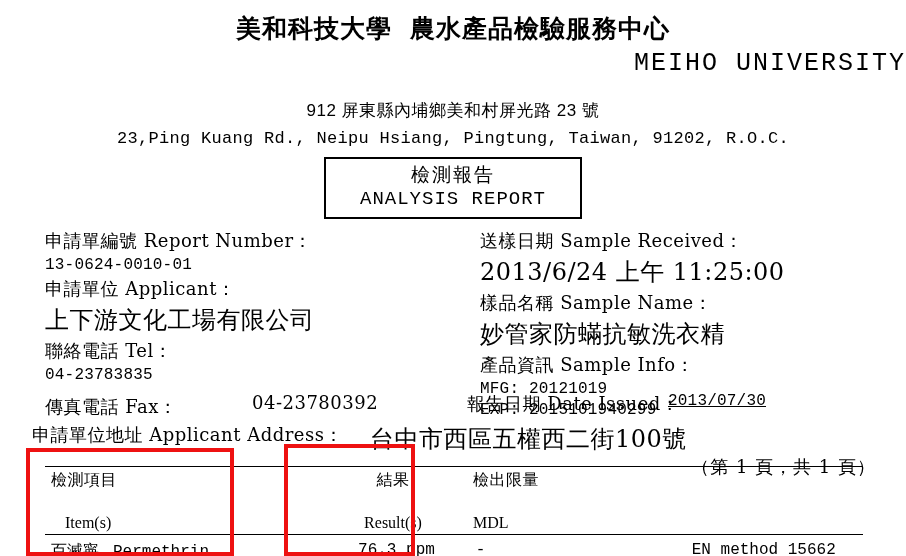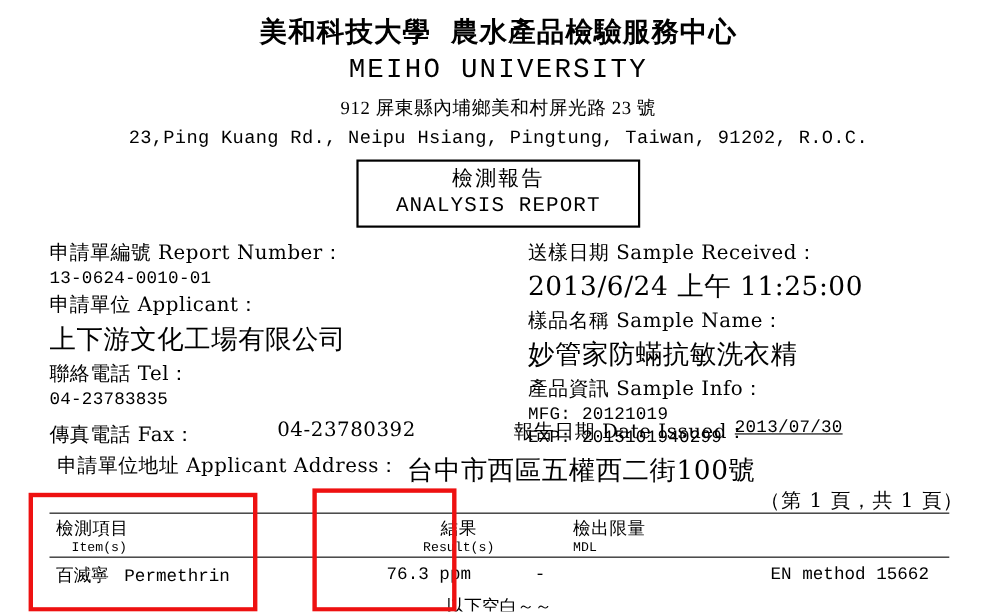--- a/index.html
+++ b/index.html
@@ -36,25 +36,26 @@
   .org-cn .gap {
     display: inline-block;
     width: 18px;
   }
   .org-en {
     font-family: "Liberation Mono", monospace;
     font-size: 25px;
     letter-spacing: 2px;
     margin-top: 6px;
     line-height: 1.15;
+    text-align: right;
   }
   .addr-cn {
-    font-family: Liberation Serif, serif;
+    font-family: Liberation Sans, sans-serif;
     font-size: 17px;
-    margin-top: 8px;
+    margin-top: 20px;
     letter-spacing: 0.5px;
   }
   .addr-en {
     font-family: "Liberation Mono", monospace;
     font-size: 17px;
     margin-top: 7px;
     letter-spacing: 0.3px;
   }
 
   
@@ -111,21 +112,21 @@
     font-family: "DejaVu Serif", serif;
     font-size: 24px;
     letter-spacing: 0.5px;
     white-space: nowrap;
   }
   .row { margin-bottom: 3px; }
   .row-gap { height: 8px; }
 
   .fullrow {
     position: absolute;
-    left: 52px;
+    left: 32px;
     white-space: nowrap;
   }
 
   .pageno {
     position: absolute;
     right: 30px;
     font-family: "DejaVu Serif", serif;
     font-size: 18px;
     letter-spacing: 1px;
     text-align: right;
@@ -138,35 +139,35 @@
     top: 452px;
     width: 818px;
   }
   .rule {
     border-top: 1px solid #000;
     width: 100%;
   }
   .thead, .trow {
     display: flex;
     width: 100%;
-    gap: 24px;
   }
   .c1 { width: 268px; }
   .c2 { width: 160px; text-align: center; }
   .c3 { width: 190px; text-align: left; }
   .c4 { width: 200px; text-align: center; }
 
   .th-cn {
     font-family: "DejaVu Serif", serif;
     font-size: 16px;
     letter-spacing: 0.5px;
   }
   .th-en {
-    font-family: Liberation Mono, monospace;
-    font-size: 12px;
+    font-family: Liberation Serif, serif;
+    font-size: 16px;
+    margin-top: 22px;
   }
   .th-inner { padding-top: 3px; line-height: 1.3; }
   .c1 .th-inner { padding-left: 6px; }
   .c1 .th-en { padding-left: 14px; }
 
   .cell-cn {
     font-family: "DejaVu Serif", serif;
     font-size: 16px;
   }
   .cell-en {

